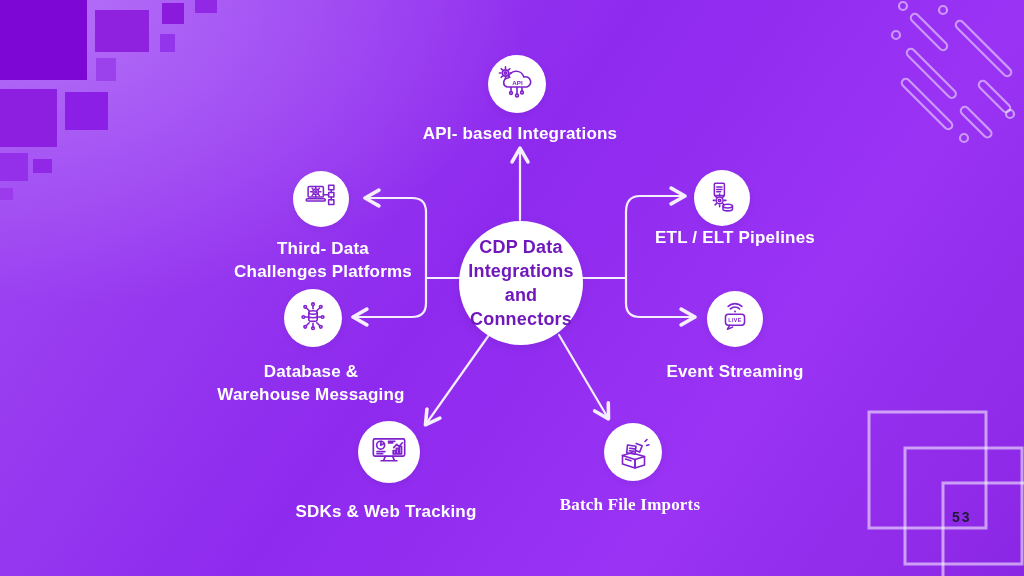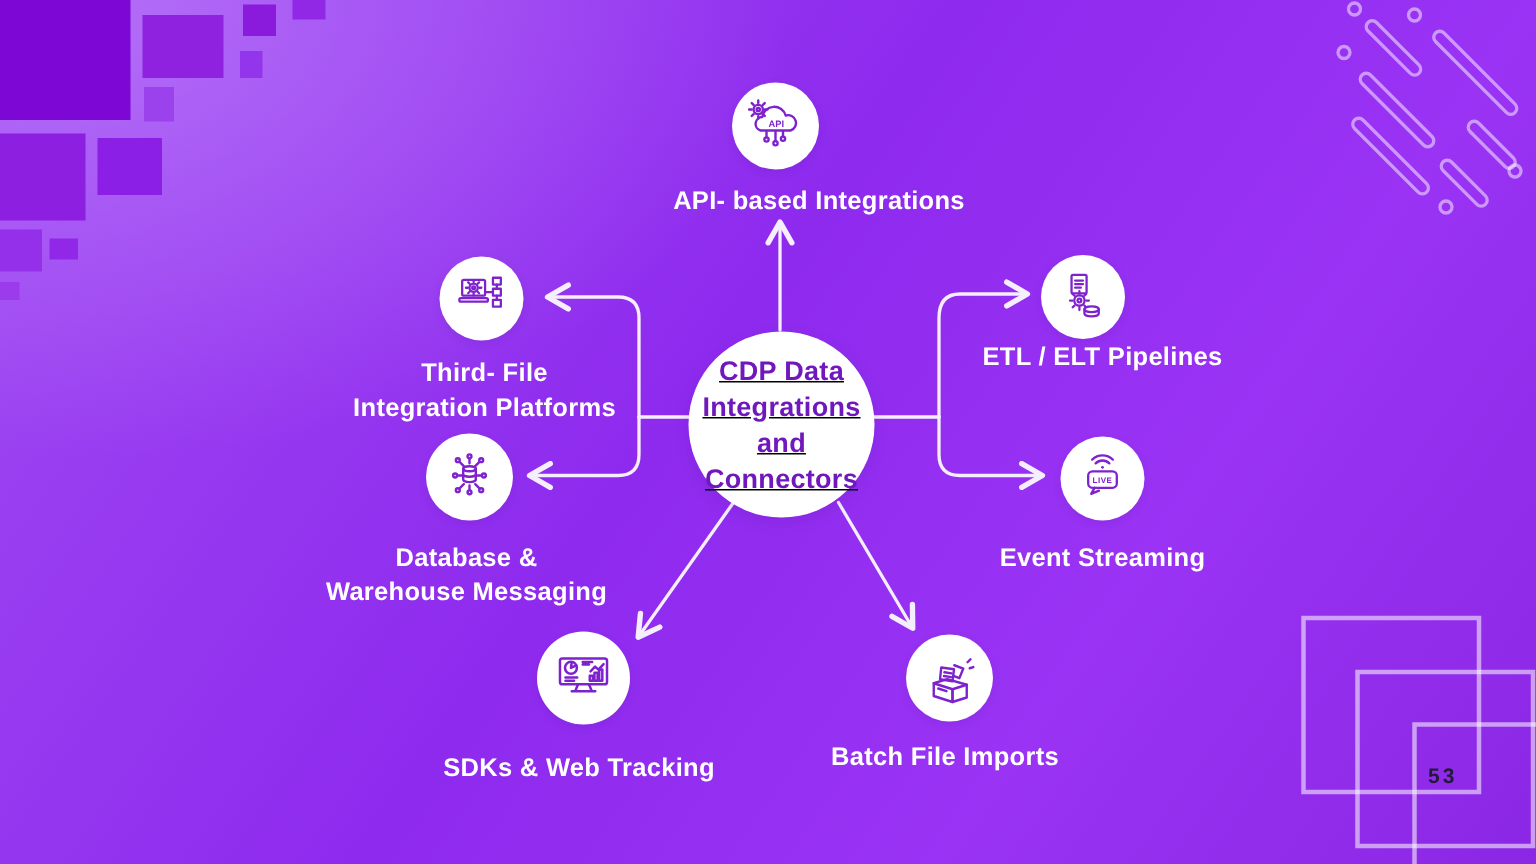--- a/index.html
+++ b/index.html
@@ -21,21 +21,20 @@
   .node-label{
     position:absolute;transform:translateX(-50%);
     color:#fff;font-weight:700;font-size:17px;line-height:23px;
     letter-spacing:.2px;text-align:center;white-space:nowrap;
   }
   .center-circle{
     position:absolute;left:459px;top:221px;width:124px;height:124px;
     background:#fff;border-radius:50%;
     display:flex;flex-direction:column;align-items:center;justify-content:center;
     box-shadow:0 3px 10px rgba(60,0,120,.12);
-    text-decoration:underline;
   }
   .center-circle span{
     color:#7018BC;font-weight:800;font-size:18px;line-height:24px;letter-spacing:.2px;
   }
   .page-number{
     position:absolute;left:952px;top:509px;color:#221A38;
     font-size:14px;font-weight:600;letter-spacing:2px;
   }
   .icon{stroke:#7E22CE;fill:none;stroke-width:1.6;stroke-linecap:round;stroke-linejoin:round;}
 </style>
@@ -126,40 +125,40 @@
       <text x="22.5" y="22.5" font-size="6.2" font-weight="bold" text-anchor="middle" fill="#7E22CE" stroke="none" font-family="Liberation Sans, sans-serif">API</text>
       <circle cx="10.5" cy="11" r="3.1"></circle>
         <circle cx="10.5" cy="11" r="1.1"></circle>
       <path d="M10.5 6.6 v-1.7 M10.5 15.4 v1.7 M6.1 11 h-1.7 M14.9 11 h1.7 M7.4 7.9 l-1.2 -1.2 M13.6 14.1 l1.2 1.2 M13.6 7.9 l1.2 -1.2 M7.4 14.1 l-1.2 1.2"></path>
       <path d="M16 25.5 v4 M22 25.5 v6.5 M27 25.5 v3.5"></path>
       <circle cx="16" cy="31" r="1.4"></circle>
         <circle cx="22" cy="33.5" r="1.4"></circle>
         <circle cx="27" cy="30.5" r="1.4"></circle>
     </svg>
   </div>
-  <div class="node-label" style="left:546px;top:122px;">
+  <div class="node-label" style="left:520px;top:122px;">
     <div>API- based Integrations</div>
   </div>
 
   <div class="node-circle" style="left:293px;top:171px;width:56px;height:56px;">
     <svg class="icon" width="42" height="42" viewBox="0 0 44 44">
       <rect x="8.5" y="9" width="16" height="11" rx="1.2"></rect>
       <circle cx="16.5" cy="14.5" r="2.9"></circle>
         <circle cx="16.5" cy="14.5" r="1"></circle>
       <path d="M16.5 10.5 v-1.4 M16.5 18.5 v1.4 M12.5 14.5 h-1.4 M20.5 14.5 h1.4 M13.7 11.7 l-1 -1 M19.3 17.3 l1 1 M19.3 11.7 l1 -1 M13.7 17.3 l-1 1"></path>
       <rect x="6.5" y="21.8" width="20" height="2.4" rx="1.2"></rect>
       <rect x="30" y="7.5" width="5.5" height="4.8"></rect>
       <rect x="30" y="15.2" width="5.5" height="4.8"></rect>
       <rect x="30" y="22.9" width="5.5" height="4.8"></rect>
       <path d="M32.7 12.3 v2.9 M32.7 20 v2.9 M24.5 17.6 h5.5"></path>
     </svg>
   </div>
   <div class="node-label" style="left:323px;top:237px;">
-    <div>Third- File</div>
-    <div>Integration Platforms</div>
+    <div>Third- Data</div>
+    <div>Challenges Platforms</div>
   </div>
 
   <div class="node-circle" style="left:694px;top:170px;width:56px;height:56px;">
     <svg class="icon" width="42" height="42" viewBox="0 0 44 44">
       <rect x="14" y="6.5" width="10.5" height="13" rx="1"></rect>
       <path d="M16.5 10.5 h5.5 M16.5 13 h5.5 M16.5 15.5 h4"></path>
       <circle cx="19.5" cy="24.5" r="3.6"></circle>
         <circle cx="19.5" cy="24.5" r="1.3"></circle>
       <path d="M19.5 19.7 v-1.8 M19.5 29.3 v1.8 M14.7 24.5 h-1.8 M24.3 24.5 h1.8 M16.1 21.1 l-1.3 -1.3 M22.9 27.9 l1.3 1.3 M22.9 21.1 l1.3 -1.3 M16.1 27.9 l-1.3 1.3"></path>
       <ellipse cx="28" cy="30.5" rx="5" ry="2"></ellipse>
@@ -225,19 +224,19 @@
       <path d="M11.5 25.5 L24 29.5 V38 L11.5 34 Z"></path>
       <path d="M24 29.5 L33.5 26.5 V35 L24 38 Z"></path>
       <path d="M11.5 25.5 L20.5 22.8 L33.5 26.5"></path>
       <path d="M14.5 29 l5.5 1.8"></path>
       <path d="M16.5 15 l8.5 1.2 l-1 8 l-8.3 -1.4 z"></path>
       <path d="M18.6 18.2 l4.8 0.7 M18.3 20.7 l4.8 0.7"></path>
       <path d="M25.2 13.5 l6 2.2 l-2.6 6.4 l-4 -1.5"></path>
       <path d="M34 11.5 l2 -2 M35.5 15.5 l2.4 -0.8"></path>
     </svg>
   </div>
-  <div class="node-label" style="left:630px;top:493px;">
+  <div class="node-label" style="left:630px;top:493px;font-family:Liberation Serif, serif;">
     <div>Batch File Imports</div>
   </div>
 
   <div class="page-number">53</div>
 
 </div>
 
 </body></html>

